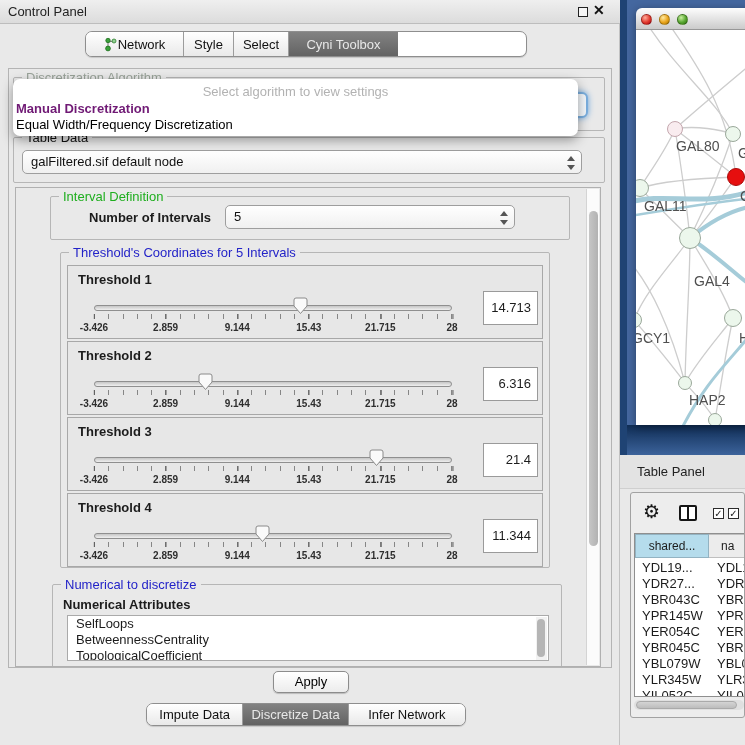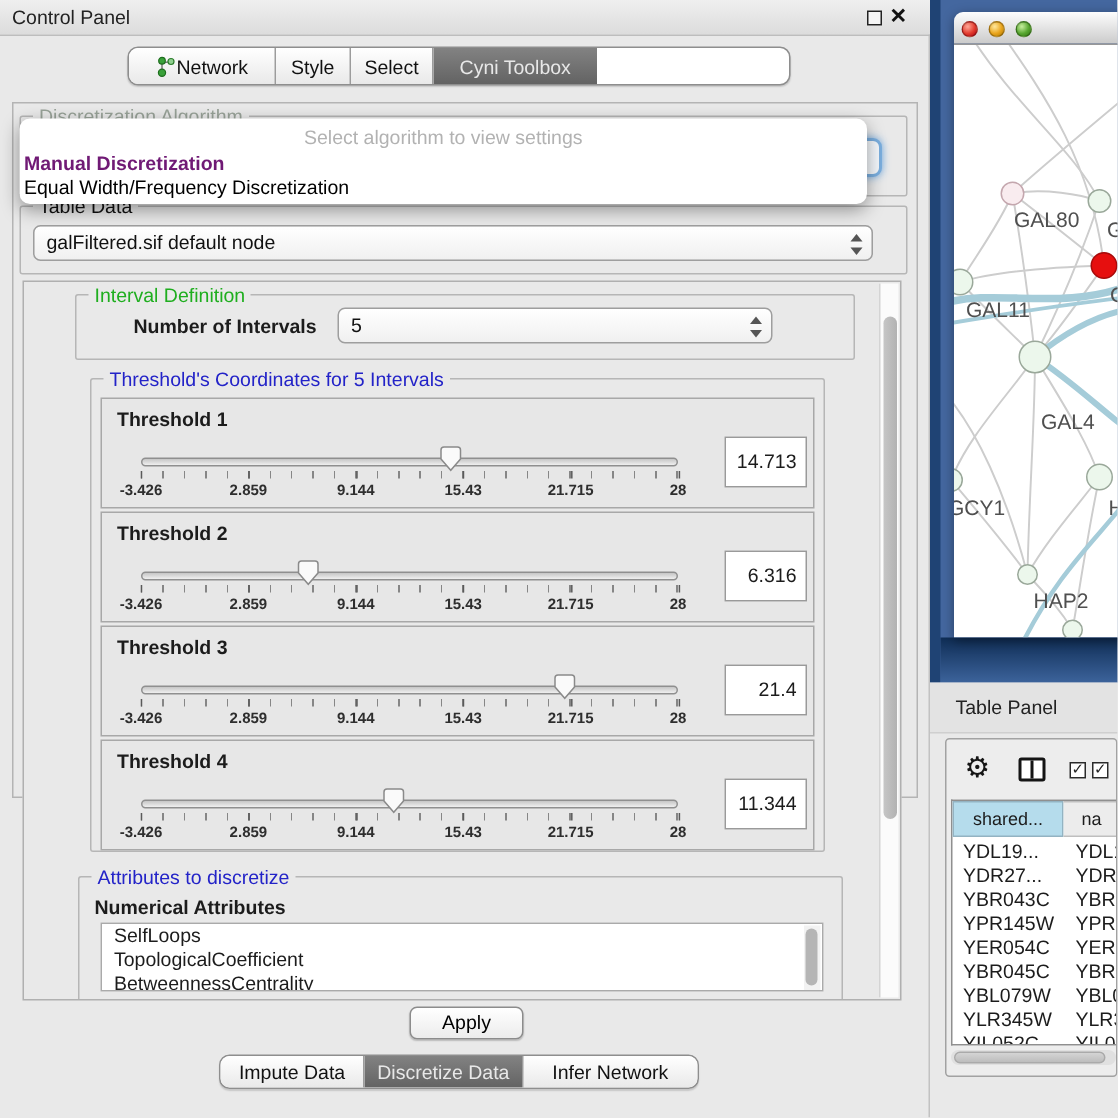--- a/index.html
+++ b/index.html
@@ -26,21 +26,21 @@
          background:linear-gradient(#ffffff,#e9e9e9); border-left:1px solid #9c9c9c;
          color:#111; white-space:nowrap; }
   .seg:first-child { border-left:none; }
   .seg.sel { background:linear-gradient(#828282,#636363); color:#e8e8e8; }
   .topbar { left:85px; top:31px; width:442px; }
   .botbar { left:146px; top:703px; width:320px; height:23px; }
 
   .net-tab-icon { width:13px; height:15px; }
 
   
-  .outer-panel { position:absolute; left:8px; top:68px; width:604px; height:464px;
+  .outer-panel { position:absolute; left:8px; top:68px; width:604px; height:600px;
                  border:1px solid #b4b4b4; background:#e9e9e9; }
 
   .titled { position:absolute; border:1px solid #b6b6b6; border-radius:2px; }
   .titled > .gtitle { position:absolute; top:-8px; left:8px; background:#e9e9e9;
                       padding:0 4px; white-space:nowrap; }
   .gtitle.green { color:#1fae1f; }
   .gtitle.blue  { color:#2323c8; }
 
   .algo-box { left:4px; top:8px; width:592px; height:54px; }
   .algo-label { position:absolute; left:14px; top:1px; color:#98a298; background:transparent; }
@@ -311,28 +311,28 @@
                   <span>15.43</span>
                   <span>21.715</span>
                   <span>28</span>
                 </div>
                 <div class="valuebox">11.344</div>
               </div>
             </div>
         </div>
 
         <div class="titled attr-group">
-          <span class="gtitle blue">Attributes to discretize</span>
+          <span class="gtitle blue">Numerical to discretize</span>
           <span class="attr-sub">Numerical Attributes</span>
           <div class="attr-list">
             <div>
 
             <div class="item">SelfLoops</div>
+                <div class="item">BetweennessCentrality</div>
                 <div class="item">TopologicalCoefficient</div>
-                <div class="item">BetweennessCentrality</div>
               </div>
             <div class="attr-scroll">
               <div class="thumbv2"></div>
             </div>
           </div>
         </div>
 
         <div class="vscroll">
           <div class="thumbv"></div>
         </div>

